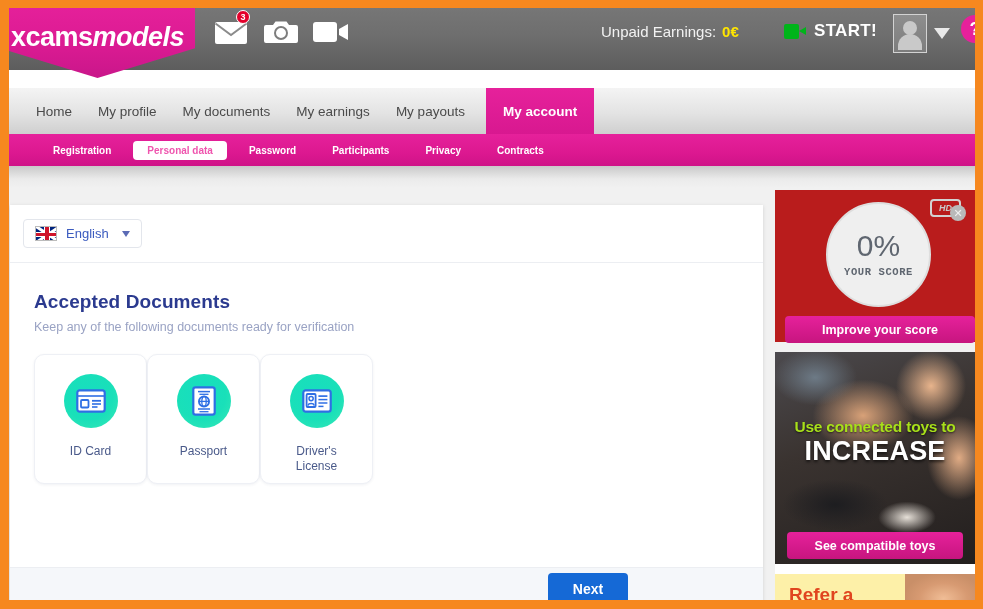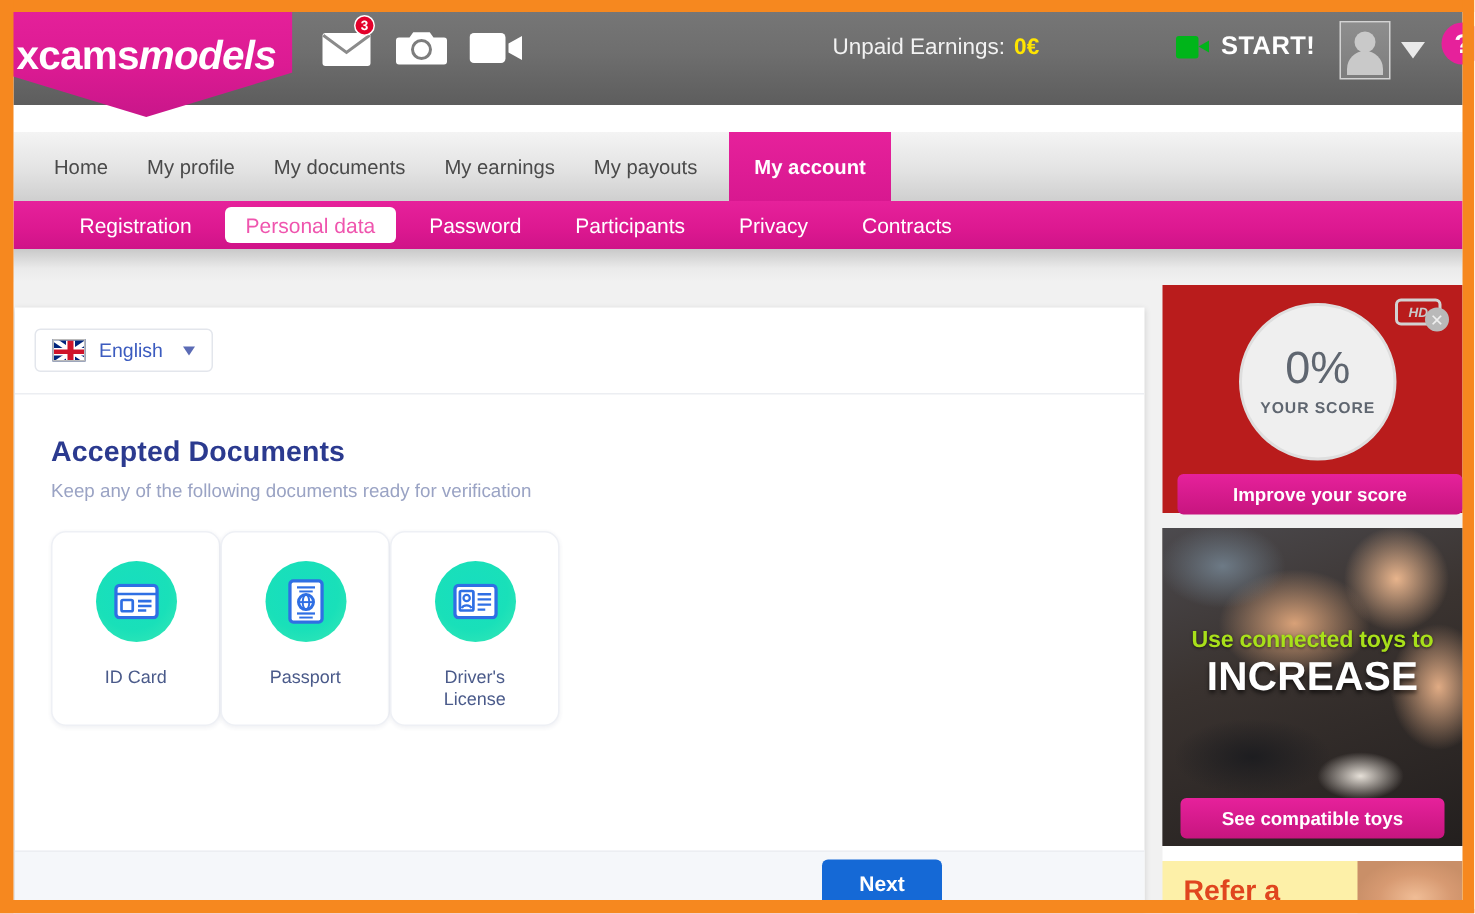--- a/index.html
+++ b/index.html
@@ -54,21 +54,21 @@
   }
   .badge {
     position:absolute; top:-5px; right:1px;
     background:#e4002b; color:#fff; font-size:9px; font-weight:bold;
     min-width:14px; height:14px; border-radius:50%;
     display:flex; align-items:center; justify-content:center; line-height:1;
     border:1px solid #ffffff;
   }
 
   .unpaid {
-    position:absolute; left:546px; top:15px;
+    position:absolute; left:592px; top:15px;
     font-size:15px; color:#f2f2f2; white-space:nowrap;
   }
   .unpaid b { color:#ffe500; margin-left:6px; font-weight:bold; }
 
   .start-wrap {
     position:absolute; left:775px; top:13px;
     display:flex; align-items:center; gap:8px;
   }
   .cam-green { width:22px; height:15px; position:relative; }
   .cam-green::before { content:""; position:absolute; left:0; top:0; width:15px; height:15px; background:#00b51a; border-radius:2px;}
@@ -109,21 +109,21 @@
     color:#ffffff; font-weight:bold; margin-left:8px; padding:0 17px;
   }
 
   .subnav {
     position:absolute; left:9px; top:134px; width:966px; height:32px;
     background: linear-gradient(180deg,#e6219b 0%, #dc1890 60%, #cf1388 100%);
     z-index:15;
     display:flex; align-items:center; padding-left:30px; gap:8px;
   }
   .sub-item {
-    font-size:14px; color:#ffffff; font-weight:normal; padding:3px 14px; white-space:nowrap; cursor:pointer;
+    font-size:10px; color:#ffffff; font-weight:bold; padding:3px 14px; white-space:nowrap; cursor:pointer;
   }
   .sub-item.active {
     background:#ffffff; color:#ef55ae; border-radius:4px; padding:4px 14px;
   }
 
   
   .page-bg {
     position:absolute; left:9px; top:166px; width:966px; height:443px;
     background:#f1f1f1; z-index:5;
   }
@@ -206,21 +206,21 @@
   .side-score {
     position:absolute; left:775px; top:190px; width:200px; height:152px;
     background:#b91c1c; z-index:10;
   }
   .score-circle {
     position:absolute; left:51px; top:12px; width:105px; height:105px;
     border-radius:50%; border:2px solid #dedede; background:#efefef;
     display:flex; flex-direction:column; align-items:center; justify-content:center;
   }
   .score-pct { font-size:30px; color:#5f6670; line-height:1; }
-  .score-lbl { font-size:10.5px; font-weight:bold; color:#5f6670; letter-spacing:0.6px; margin-top:5px; }
+  .score-lbl { font-size:10.5px; font-weight:bold; color:#5f6670; letter-spacing:0.6px; margin-top:5px;font-family:Liberation Mono, monospace; }
   .hd-badge {
     position:absolute; right:9px; top:9px; width:36px; height:22px;
   }
   .hd-box {
     width:31px;height:18px;border:2px solid #d2d2d2;border-radius:4px;
     display:flex;align-items:center;justify-content:center;
     font-size:9px;font-weight:bold;color:#c9c9c9;font-style:italic;
   }
   .hd-x {
     position:absolute;right:0;bottom:0;width:16px;height:16px;border-radius:50%;

